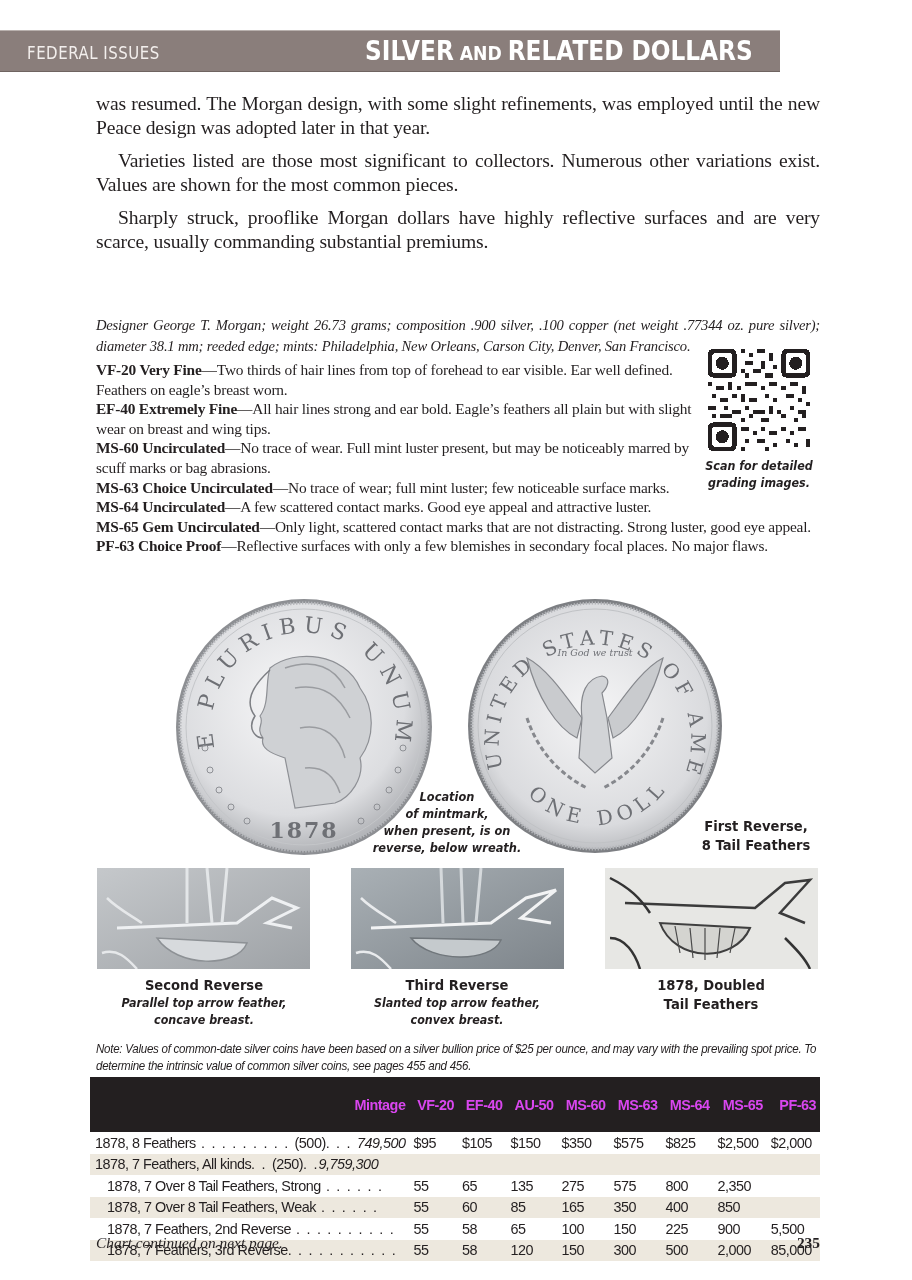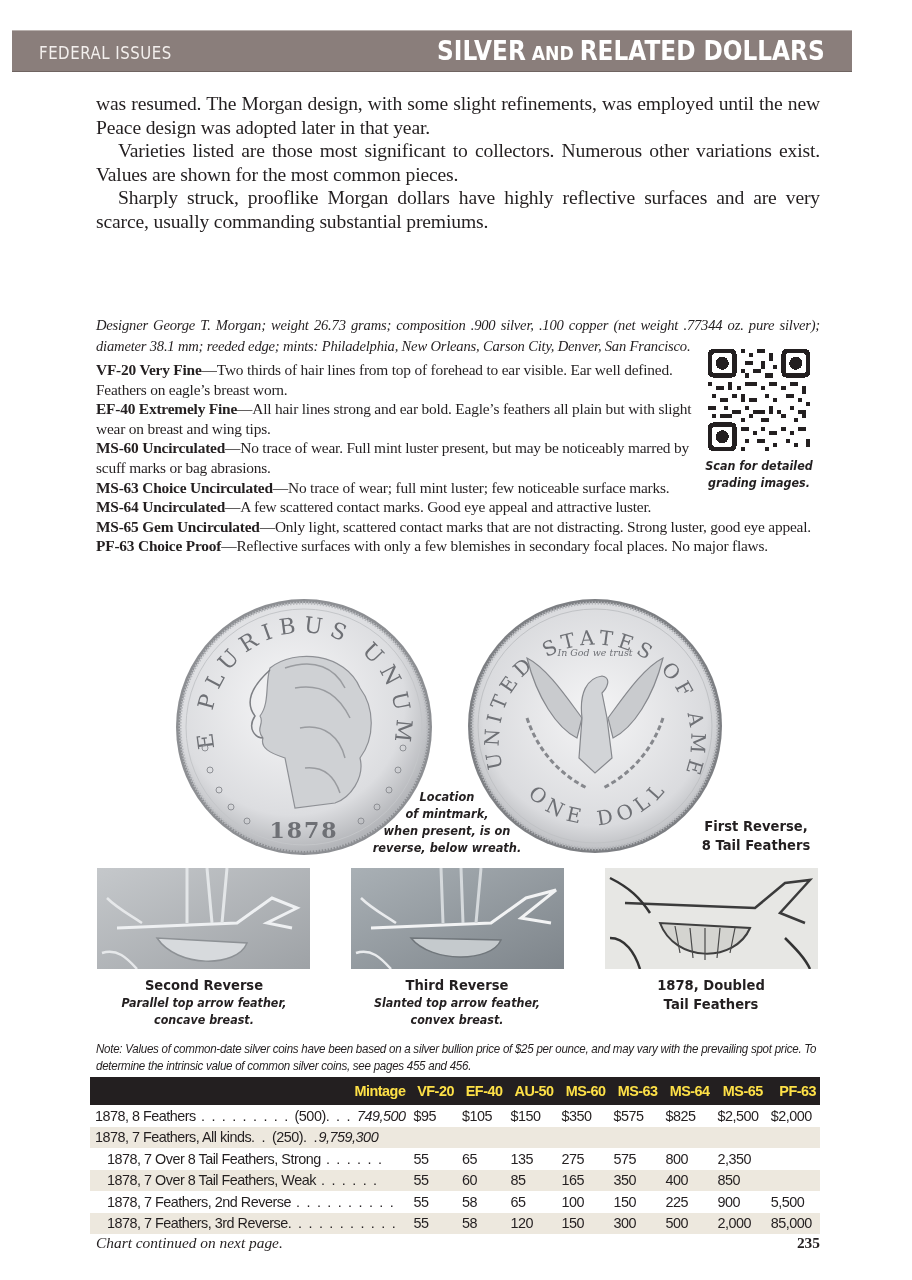--- a/index.html
+++ b/index.html
@@ -1,24 +1,24 @@
 <!DOCTYPE html>
 <html><head>
 <meta charset="utf-8">
 <style>
   html, body { margin:0; padding:0; background:#ffffff; }
   body { width:912px; height:1280px; position:relative; overflow:hidden; font-family:"Liberation Serif", serif; color:#231f20; }
-  .header-band { position:absolute; left:12px; top:30px; width:840px; height:40px; background:#8a7e7b; border-top:1px solid #b9b1ae; border-bottom:1px solid #6f6461; }
+  .header-band { position:absolute; left:0; top:30px; width:780px; height:40px; background:#8a7e7b; border-top:1px solid #b9b1ae; border-bottom:1px solid #6f6461; }
   .header-left { position:absolute; left:27px; top:12px; font-family:"DejaVu Sans", sans-serif; font-size:17px; letter-spacing:0.6px; color:#f3efed; transform:scaleX(0.88); transform-origin:left center; }
   .header-right { position:absolute; right:27px; top:4px; font-family:"DejaVu Sans", sans-serif; font-weight:bold; font-size:27px; color:#ffffff; letter-spacing:0px; transform:scaleX(0.86); transform-origin:right center; white-space:nowrap; }
   .header-right .sc { font-size:20px; }
 
   .body-text { position:absolute; left:96px; width:724px; top:92px; font-size:19.6px; line-height:23.5px; text-align:justify; letter-spacing:-0.15px; }
   .body-text p { margin:0; }
-  .body-text p.indent { text-indent:22px; }
+  .body-text p.indent { text-indent:22px;margin-top:10px; }
 
   .spec-text { position:absolute; left:96px; width:724px; top:315px; font-style:italic; font-size:14.6px; line-height:21px; text-align:justify; letter-spacing:-0.2px; }
 
   .grades { position:absolute; left:96px; top:360px; width:724px; font-size:15.4px; line-height:19.6px; letter-spacing:-0.2px; }
   .grade { margin:0; }
   .grade.narrow { width:600px; }
   .grade b { font-weight:bold; }
 
   .qr-box { position:absolute; left:708px; top:349px; width:102px; height:102px; }
   .qr-caption { position:absolute; left:696px; top:457px; width:126px; text-align:center; font-family:"DejaVu Sans", sans-serif; font-style:italic; font-weight:bold; font-size:12.4px; line-height:17px; transform:scaleX(0.9); }
@@ -38,21 +38,21 @@
   .detail-cap { position:absolute; top:975px; width:240px; text-align:center; font-family:"DejaVu Sans", sans-serif; transform:scaleX(0.9); }
   .detail-cap .title { font-weight:bold; font-size:14.6px; line-height:19px; }
   .detail-cap .sub { font-style:italic; font-weight:bold; font-size:12.4px; line-height:17px; }
   .cap-1 { left:84px; }
   .cap-2 { left:337px; }
   .cap-3 { left:591px; }
 
   .note { position:absolute; left:96px; top:1041px; width:724px; font-family:"Liberation Sans", sans-serif; font-style:italic; font-size:12.6px; line-height:17px; letter-spacing:-0.3px; transform:scaleX(0.92); transform-origin:left top; width:787px; }
 
   table.values { position:absolute; left:90px; top:1077px; width:730px; border-collapse:collapse; font-family:"Liberation Sans", sans-serif; font-size:14.4px; letter-spacing:-0.5px; }
-  table.values th { background:#231f20; color:#fde047; font-weight:bold; height:28px; padding:0 4px; text-align:right; white-space:nowrap; }
+  table.values th { background:#231f20; color:#d946ef; font-weight:bold; height:35px; padding:10px 4px; text-align:right; white-space:nowrap; }
   table.values td { height:21.5px; padding:0 4px; text-align:left; white-space:nowrap; }
   table.values td.label { text-align:left; padding-left:5px;margin-left:31px; }
   table.values td.label.sub { padding-left:17px; }
   table.values tr.shade td { background:#ede8de; }
   .mint-ital { font-style:italic; }
   .dots { letter-spacing:1.2px; }
 
   .footer-left { position:absolute; left:96px; top:1234px; font-style:italic; font-size:15.4px; }
   .footer-right { position:absolute; right:92px; top:1234px; font-weight:bold; font-size:15.4px; }
 </style>

